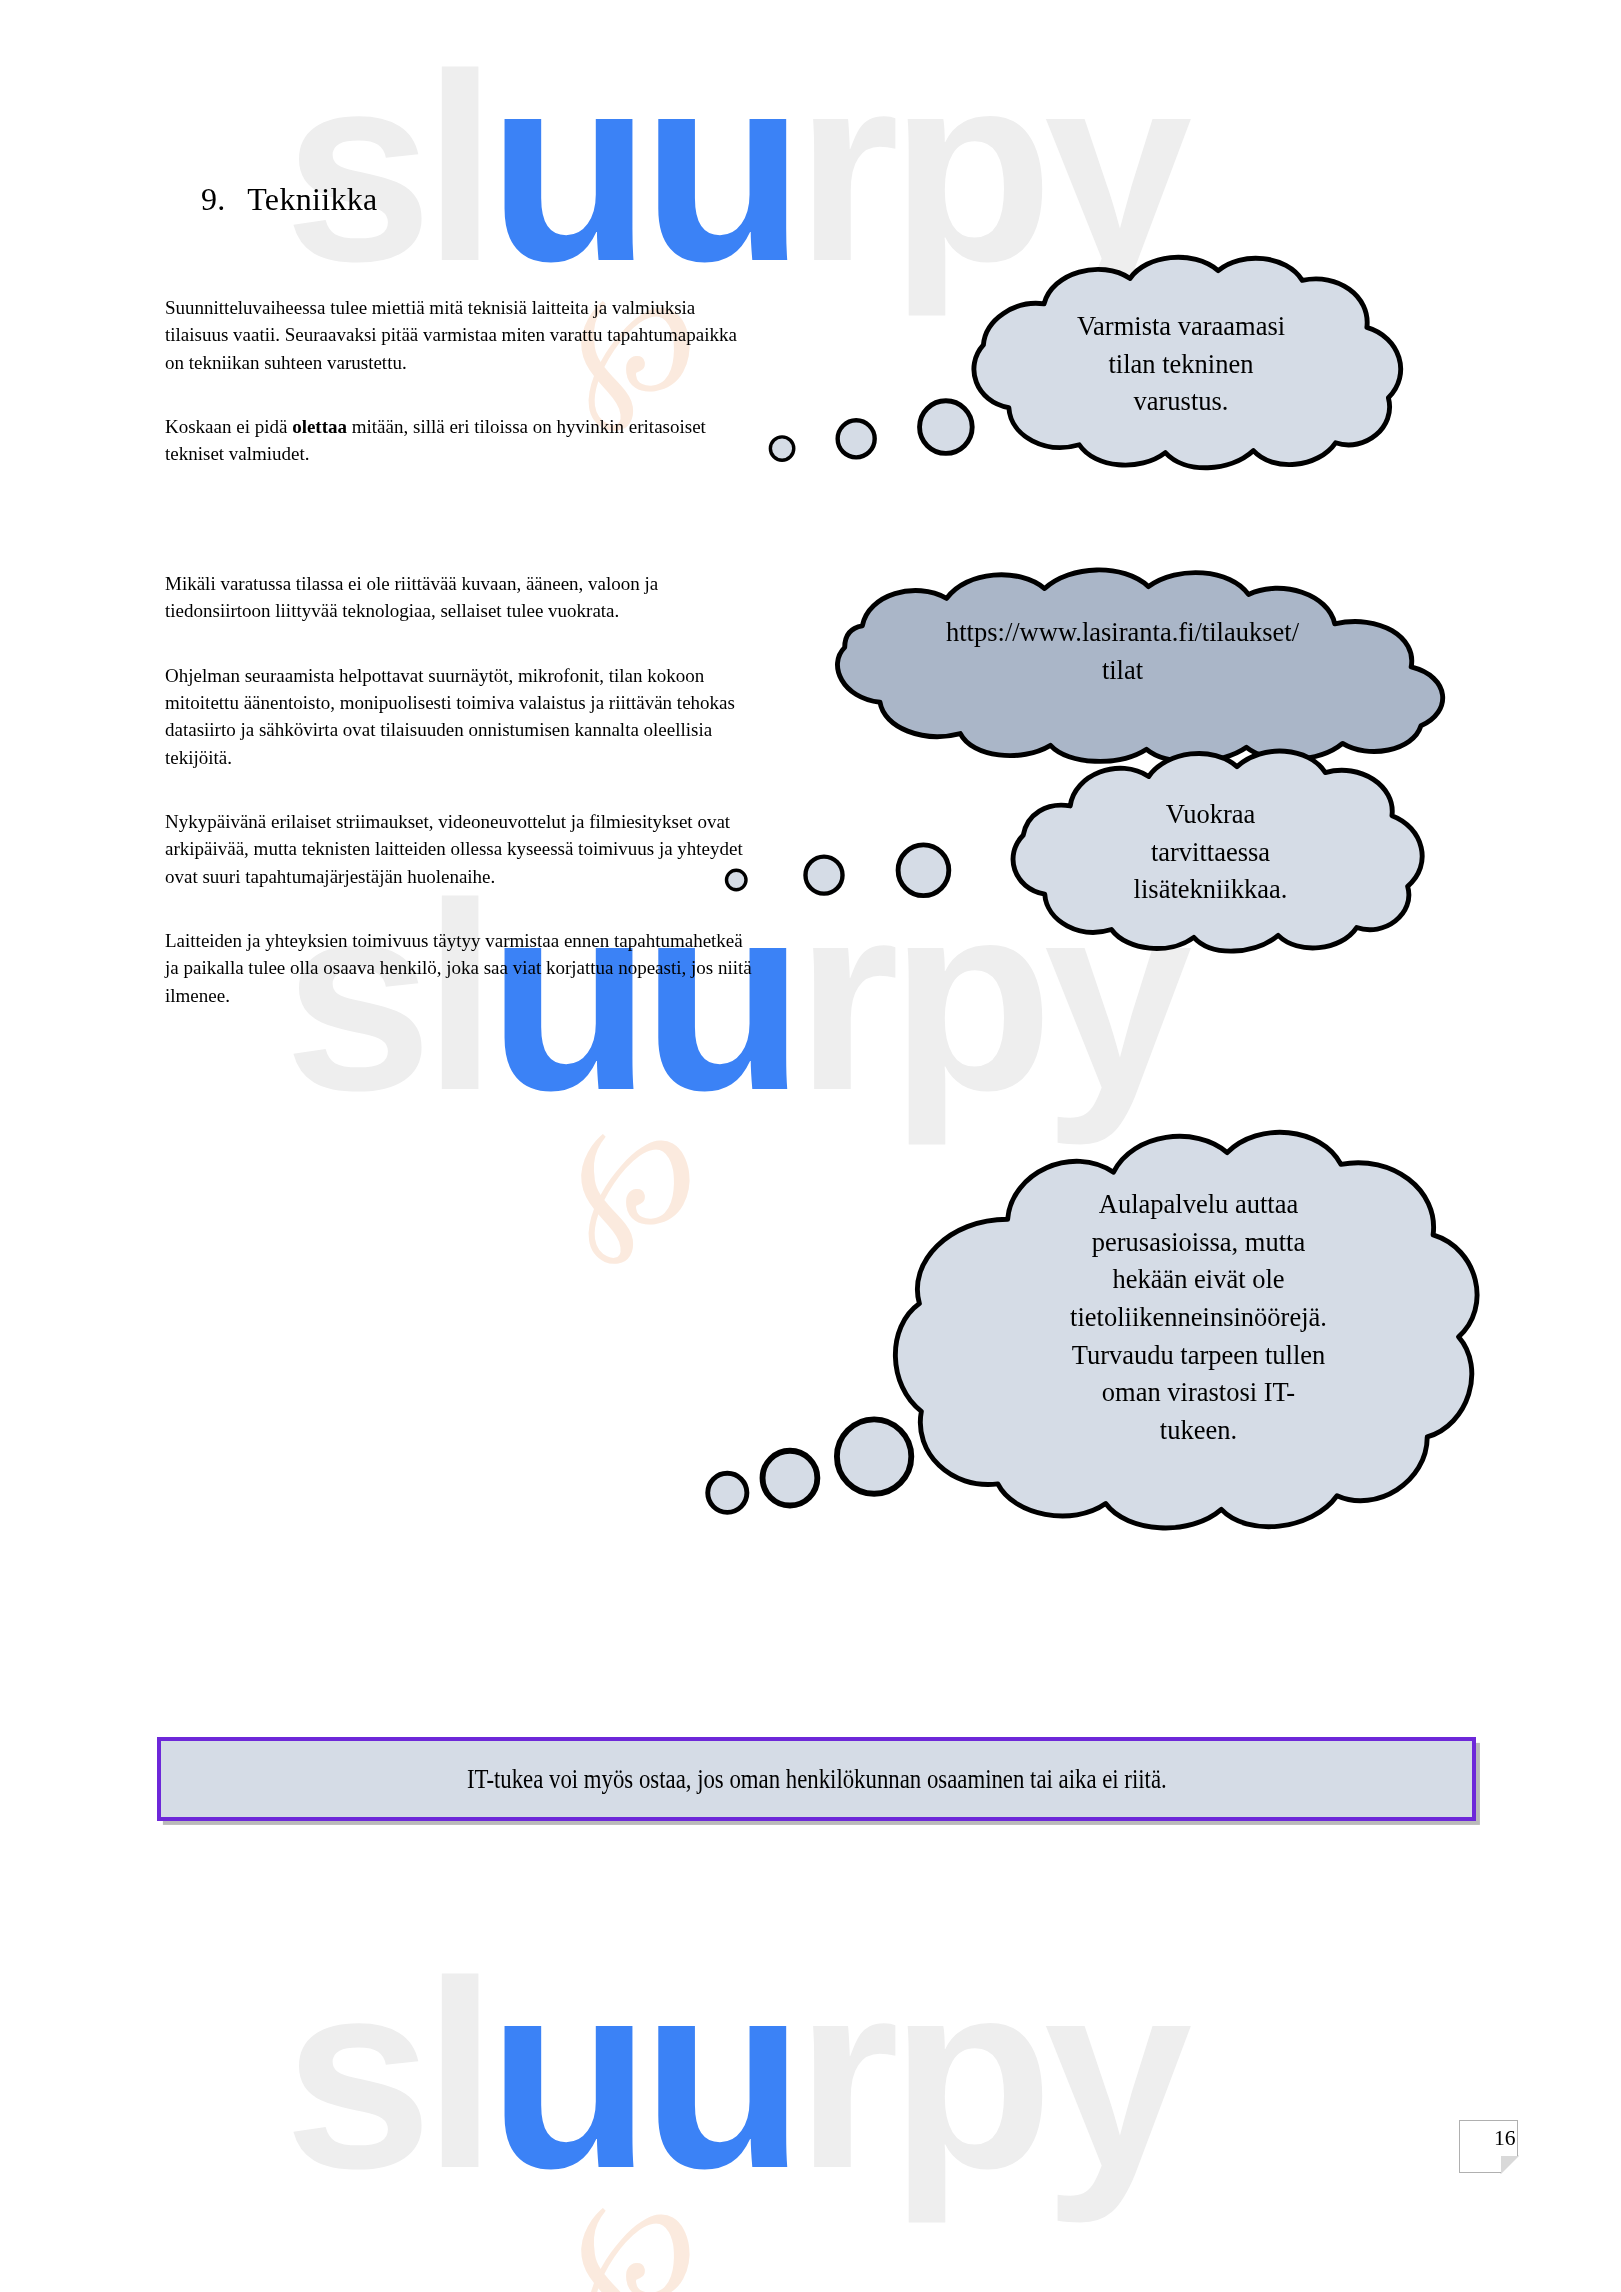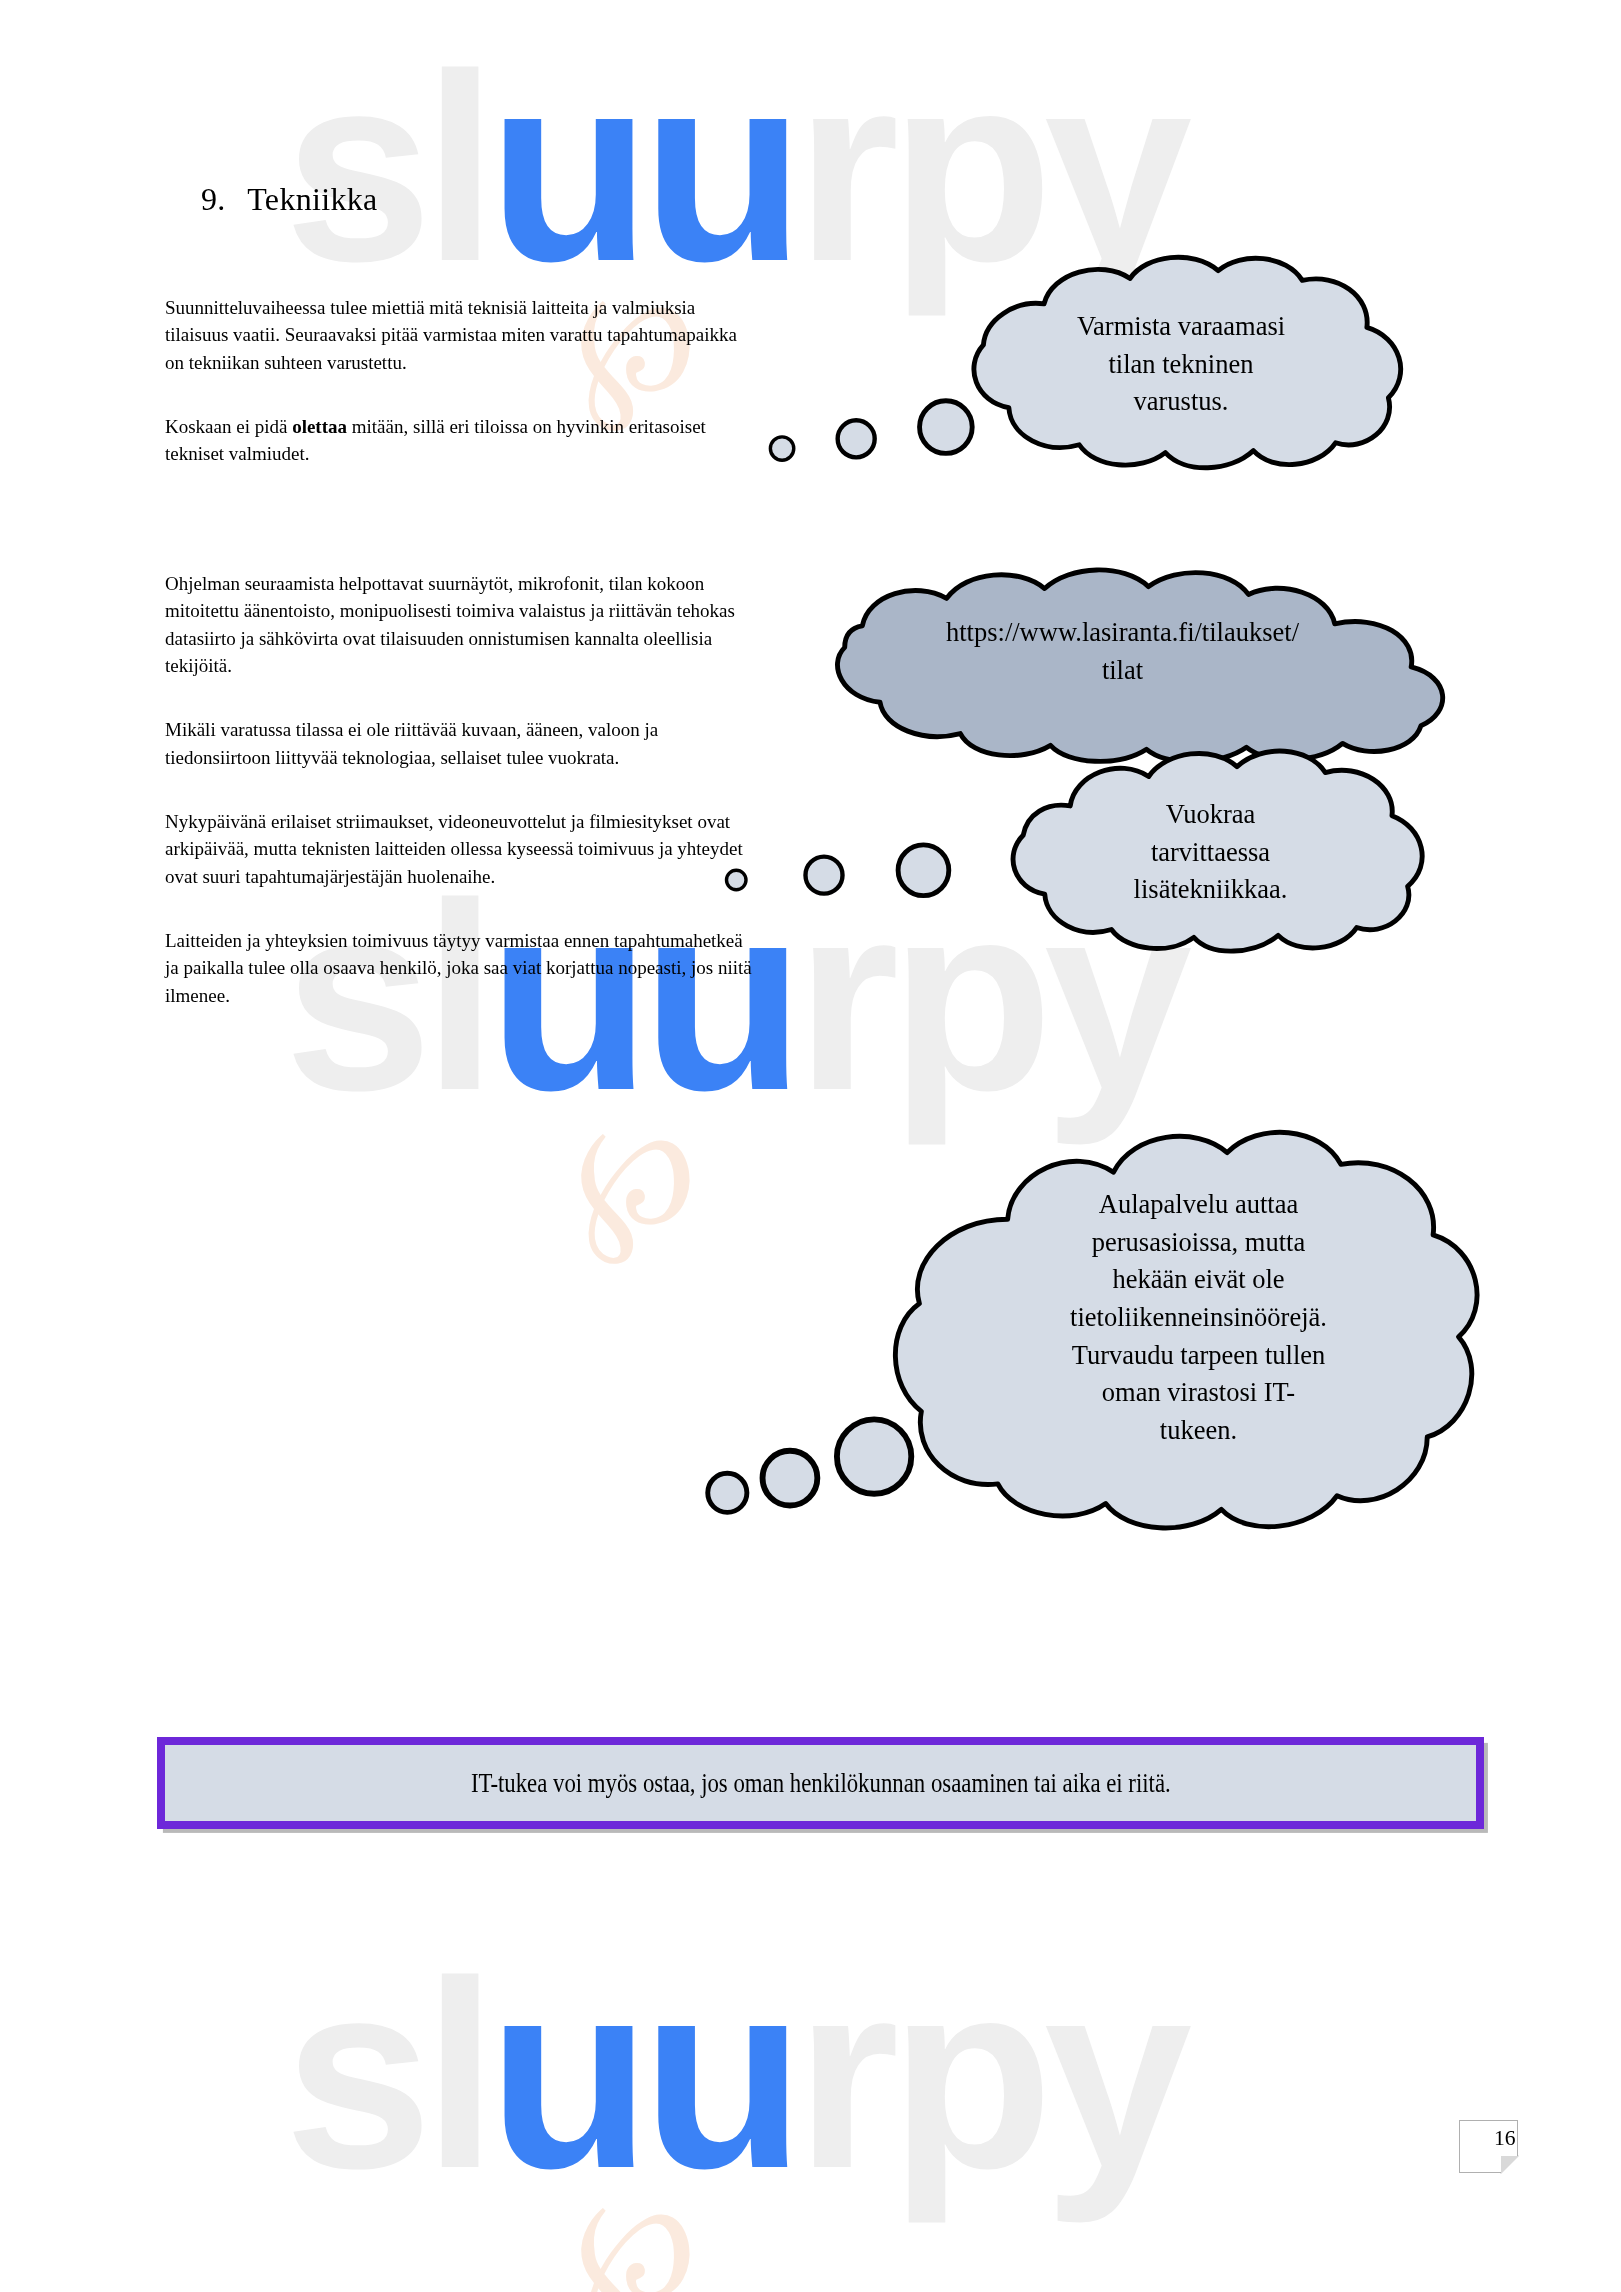--- a/index.html
+++ b/index.html
@@ -86,21 +86,21 @@
   .trail { position: absolute; }
 
   
   .banner {
     position: absolute;
     left: 157px;
     top: 1737px;
     width: 1311px;
     height: 76px;
     background: #d5dce6;
-    border: 8px solid #6d28d9;
+    border: 4px solid #6d28d9;
     box-shadow: 4.9px 4.9px 0 -1px #b9b9b9;
     display: flex;
     align-items: center;
     justify-content: center;
   }
   .banner-text {
     font-size: 26.5px;
     transform: scaleX(0.86);
     white-space: nowrap;
   }
@@ -168,22 +168,22 @@
   </div>
   <div class="wm-swirl" style="top:2142px;left:573px;">℘</div>
 
   <div class="heading">
     <span class="num">9.</span><span>Tekniikka</span>
   </div>
 
   <div class="body-col">
     <p class="para">Suunnitteluvaiheessa tulee miettiä mitä teknisiä laitteita ja valmiuksia tilaisuus vaatii. Seuraavaksi pitää varmistaa miten varattu tapahtumapaikka on tekniikan suhteen varustettu.</p>
     <p class="para gap-lg"><span>Koskaan ei pidä </span><b>olettaa</b><span> mitään, sillä eri tiloissa on hyvinkin eritasoiset tekniset valmiudet.</span></p>
+    <p class="para">Mikäli varatussa tilassa ei ole riittävää kuvaan, ääneen, valoon ja tiedonsiirtoon liittyvää teknologiaa, sellaiset tulee vuokrata.</p>
     <p class="para">Ohjelman seuraamista helpottavat suurnäytöt, mikrofonit, tilan kokoon mitoitettu äänentoisto, monipuolisesti toimiva valaistus ja riittävän tehokas datasiirto ja sähkövirta ovat tilaisuuden onnistumisen kannalta oleellisia tekijöitä.</p>
-    <p class="para">Mikäli varatussa tilassa ei ole riittävää kuvaan, ääneen, valoon ja tiedonsiirtoon liittyvää teknologiaa, sellaiset tulee vuokrata.</p>
     <p class="para">Nykypäivänä erilaiset striimaukset, videoneuvottelut ja filmiesitykset ovat arkipäivää, mutta teknisten laitteiden ollessa kyseessä toimivuus ja yhteydet ovat suuri tapahtumajärjestäjän huolenaihe.</p>
     <p class="para">Laitteiden ja yhteyksien toimivuus täytyy varmistaa ennen tapahtumahetkeä ja paikalla tulee olla osaava henkilö, joka saa viat korjattua nopeasti, jos niitä ilmenee.</p>
   </div>
 
   <div class="trail">
     <svg width="284" height="78" style="position:absolute;left:760;top:392px;" viewBox="0 0 290 80">
       <circle cx="22" cy="58" r="12" fill="#d5dce6" stroke="#000" stroke-width="3.5"></circle>
       <circle cx="98" cy="48" r="19" fill="#d5dce6" stroke="#000" stroke-width="4.5"></circle>
       <circle cx="190" cy="36" r="27" fill="#d5dce6" stroke="#000" stroke-width="5"></circle>
     </svg>

